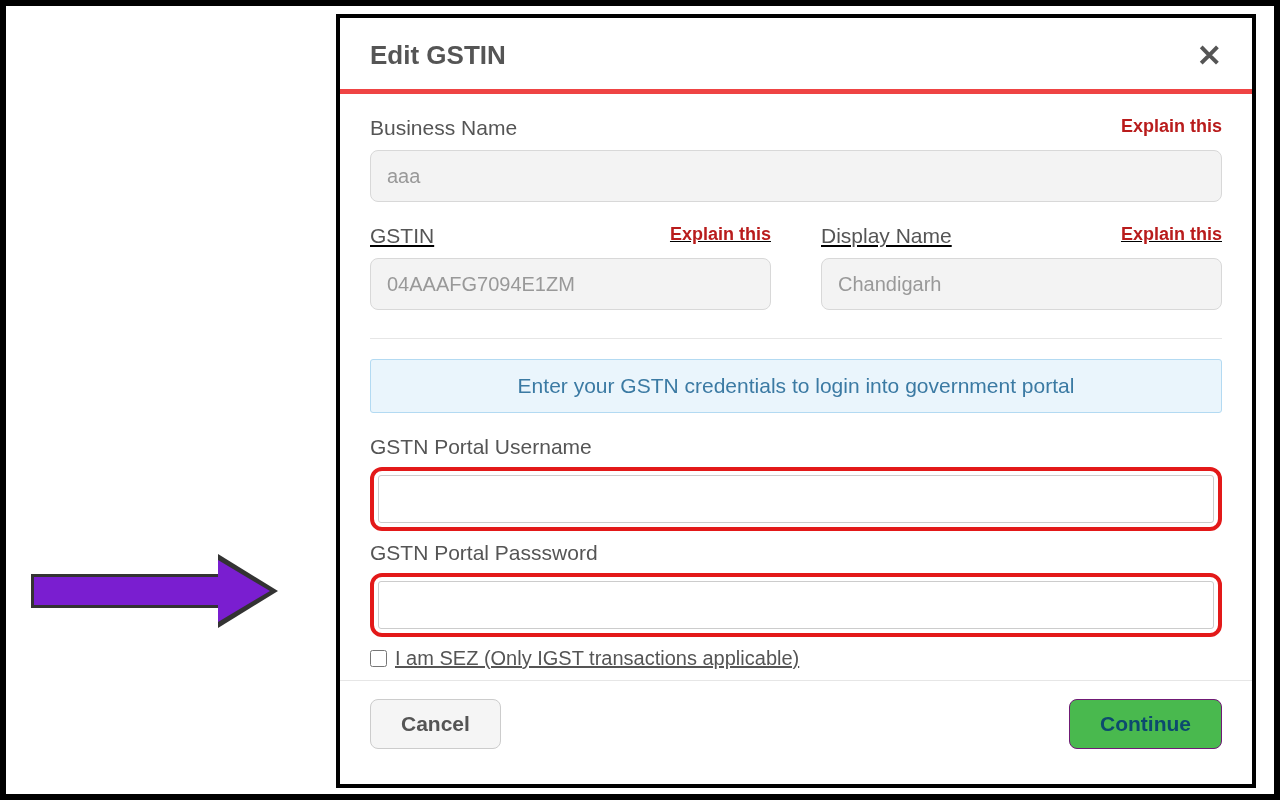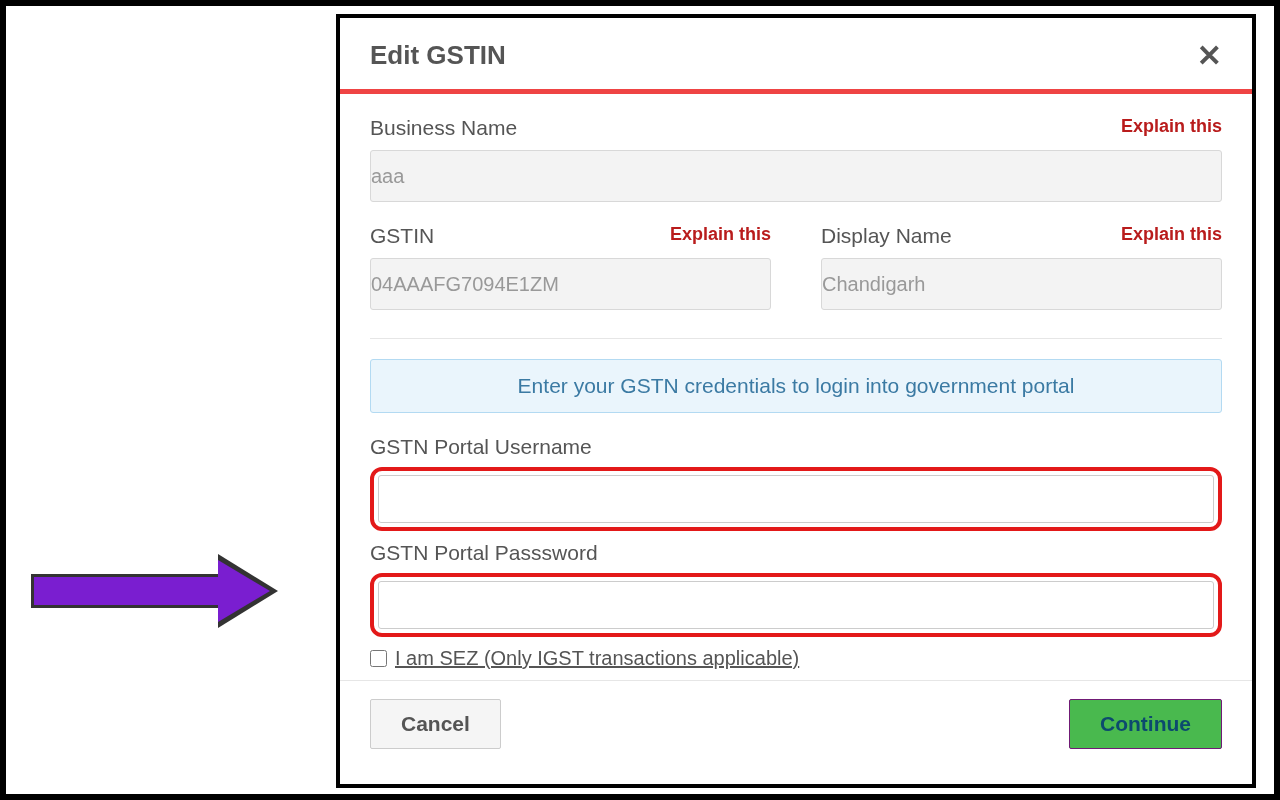--- a/index.html
+++ b/index.html
@@ -83,20 +83,21 @@
     .modal-body {
       padding: 22px 30px 10px 30px;
     }
     .field-row {
       margin-bottom: 22px;
     }
     .field-row-double {
       display: flex;
       gap: 50px;
       margin-bottom: 6px;
+      text-decoration: underline;
     }
     .field-col {
       flex: 1;
     }
     .field-label-row {
       display: flex;
       justify-content: space-between;
       align-items: flex-start;
       margin-bottom: 10px;
     }
@@ -107,25 +108,25 @@
     .explain-link {
       font-size: 18px;
       color: #b91c1c;
       font-weight: bold;
       cursor: pointer;
     }
     .text-input {
       width: 100%;
       height: 52px;
       border: 1px solid #d8d8d8;
-      border-radius: 3px;
+      border-radius: 8px;
       background: #f3f3f3;
       font-size: 20px;
       color: #999;
-      padding: 0 0;
+      padding: 0 16px;
       outline: none;
     }
     .text-input::placeholder {
       color: #aaa;
     }
     hr.sep {
       border: none;
       border-top: 1px solid #e6e6e6;
       margin: 28px 0 20px 0;
     }
@@ -176,21 +177,21 @@
     .modal-footer {
       border-top: 1px solid #e6e6e6;
       padding: 18px 30px;
       display: flex;
       justify-content: space-between;
       align-items: center;
     }
     .btn {
       font-size: 21px;
       padding: 12px 30px;
-      border-radius: 2px;
+      border-radius: 8px;
       cursor: pointer;
       border: 1px solid #ccc;
     }
     .btn-cancel {
       background: #f5f5f5;
       color: #555;
       font-weight: bold;
     }
     .btn-continue {
       background: #49b94e;

